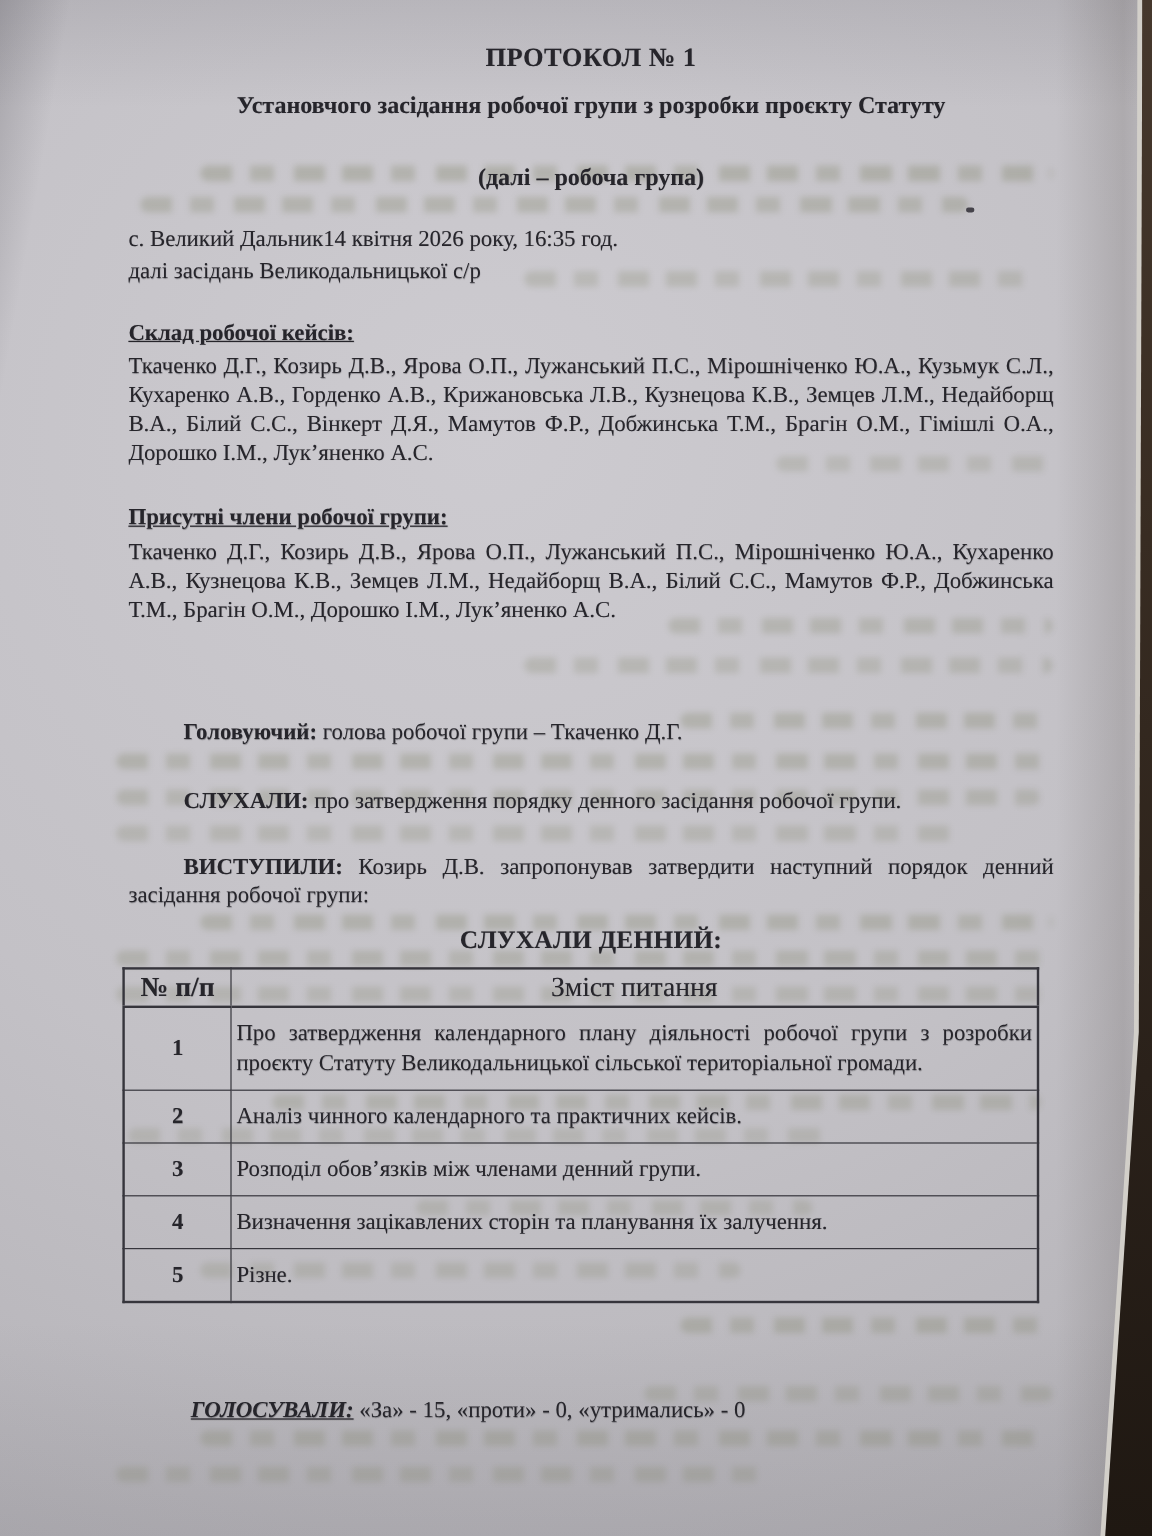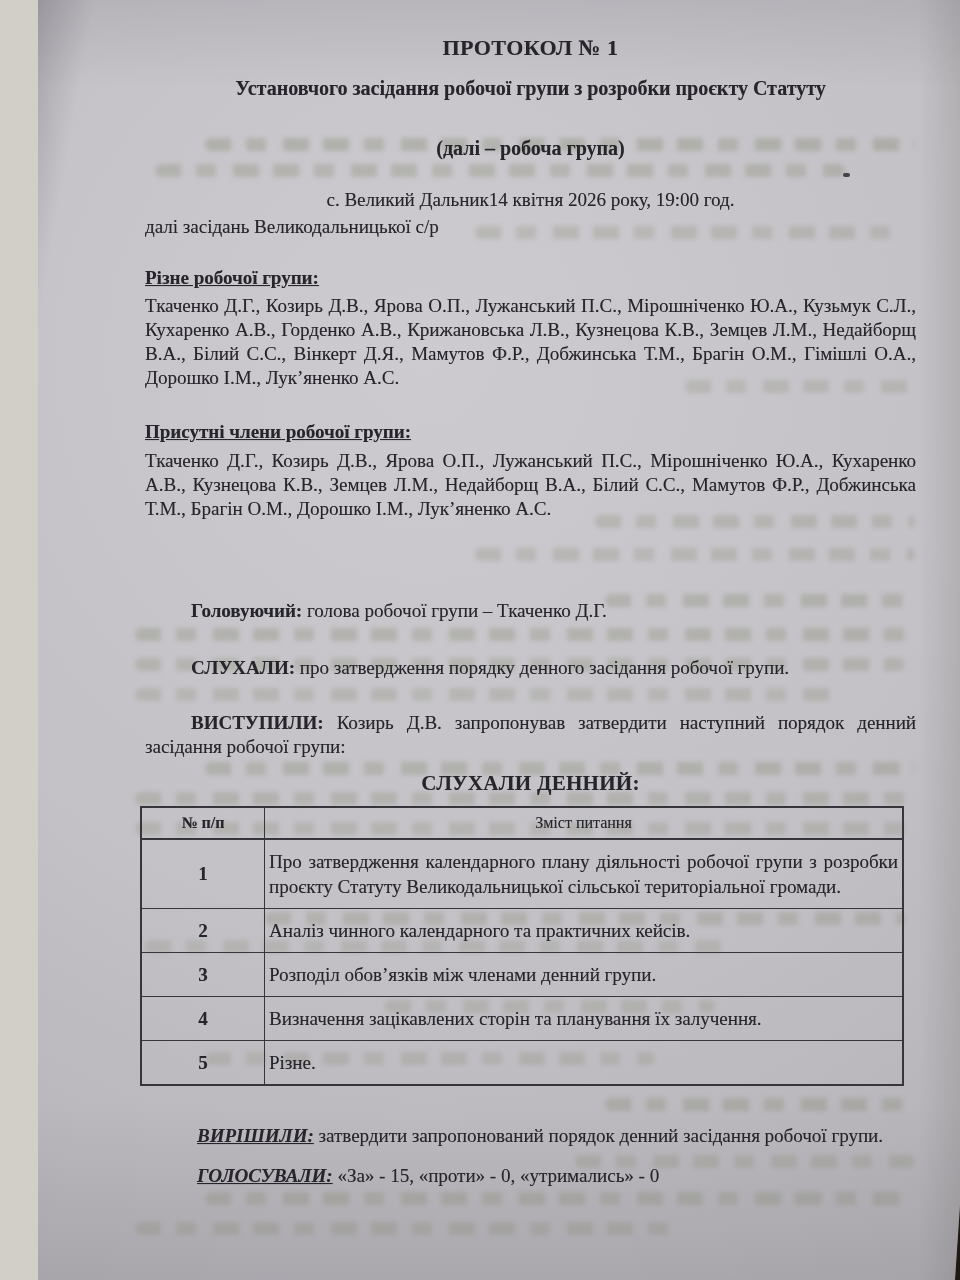--- a/index.html
+++ b/index.html
@@ -18,50 +18,49 @@
     clip-path: polygon(0 0, 952px 0, 949px 860px, 921px 1280px, 0 1280px);
   }
   .paper {
     position: absolute; inset: 0;
     clip-path: polygon(0 0, 948px 0, 945px 860px, 917px 1280px, 0 1280px);
     background:
       linear-gradient(100deg, rgba(52,50,58,0.22) 0%, rgba(52,50,58,0) 5%),
       linear-gradient(180deg, rgba(90,88,96,0.14) 0%, rgba(90,88,96,0) 7%),
       linear-gradient(0deg, rgba(70,68,76,0.12) 0%, rgba(70,68,76,0) 14%),
       radial-gradient(ellipse 130% 95% at 42% 28%, #cdcbd0 0%, #c3c1c6 48%, #b3b1b6 88%, #a9a7ac 100%);
-    margin-left: 38px;
   }
   .paper::after { 
     content: ""; position: absolute; top: 0; bottom: 0; left: 880px; width: 80px;
     background: linear-gradient(90deg, rgba(74,66,62,0) 0%, rgba(74,66,62,0.18) 70%, rgba(74,66,62,0.05) 100%);
   }
   .content {
     position: absolute; left: 107px; top: 0; width: 771px; height: 1280px;
     color: #26252b; font-size: 19px; line-height: 24px;
     text-shadow: 0.3px 0.3px 0.6px rgba(38,37,43,0.35);
   }
   .block { position: absolute; left: 0; width: 100%; }
   .c { text-align: center; }
   .b { font-weight: bold; }
   .u { text-decoration: underline; }
   .title { font-size: 22px; letter-spacing: 0.4px; }
   .sub { font-size: 20px; }
-  .meta { display: flex; justify-content: center; }
+  .meta { display: flex; justify-content: flex-start; }
   .just { text-align: justify; text-align-last: left; }
   .indent { text-indent: 46px; }
   .lbl { font-weight: bold; }
   .lbl-iu { font-weight: bold; font-style: italic; text-decoration: underline; }
   .agenda-title { font-size: 21px; letter-spacing: 0.3px; }
   table.agenda {
     position: absolute; left: -5px; top: 806px; width: 764px;
     border-collapse: collapse; table-layout: fixed;
   }
   table.agenda th, table.agenda td { border: 1.6px solid #36353c; }
   table.agenda { border: 2.2px solid #36353c; }
-  table.agenda thead th { border-bottom: 2.6px solid #36353c; font-size: 16px; padding: 3px 21px; }
+  table.agenda thead th { border-bottom: 2.6px solid #36353c; font-size: 23px; padding: 3px 4px; }
   th.col-num { width: 80px; }
   th.col-num { font-weight: bold; }
   th.col-content { font-weight: normal; }
   td.num { text-align: center; font-weight: bold; }
   td.text { padding: 9px 4px; text-align: justify; text-align-last: left; line-height: 25px; }
   
   .bleed {
     position: absolute; height: 13px; border-radius: 6px;
     background: repeating-linear-gradient(90deg,
       rgba(122,126,97,0.55) 0px, rgba(122,126,97,0.55) 26px,
@@ -112,25 +111,25 @@
 
     <div class="content">
 
       <div class="block c b title" style="top:36px">ПРОТОКОЛ № 1</div>
 
       <div class="block c b sub" style="top:76px">Установчого засідання робочої групи з розробки проєкту Статуту</div>
       <div class="block c b sub" style="top:136px">(далі – робоча група)</div>
 
       <div class="block meta" style="top:188px">
         <span>с. Великий Дальник</span>
-        <span>14 квітня 2026 року, 19:00 год.</span>
+        <span>14 квітня 2026 року, 16:35 год.</span>
       </div>
       <div class="block" style="top:215px">далі засідань Великодальницької с/р</div>
 
-      <div class="block b u" style="top:266px">Різне робочої групи:</div>
+      <div class="block b u" style="top:266px">Склад робочої кейсів:</div>
       <div class="block just" style="top:294px">Ткаченко Д.Г., Козирь Д.В., Ярова О.П., Лужанський П.С., Мірошніченко Ю.А., Кузьмук С.Л., Кухаренко А.В., Горденко А.В., Крижановська Л.В., Кузнецова К.В., Земцев Л.М., Недайборщ В.А., Білий С.С., Вінкерт Д.Я., Мамутов Ф.Р., Добжинська Т.М., Брагін О.М., Гімішлі О.А., Дорошко І.М., Лук’яненко А.С.</div>
 
       <div class="block b u" style="top:420px">Присутні члени робочої групи:</div>
       <div class="block just" style="top:449px">Ткаченко Д.Г., Козирь Д.В., Ярова О.П., Лужанський П.С., Мірошніченко Ю.А., Кухаренко А.В., Кузнецова К.В., Земцев Л.М., Недайборщ В.А., Білий С.С., Мамутов Ф.Р., Добжинська Т.М., Брагін О.М., Дорошко І.М., Лук’яненко А.С.</div>
 
 
       <div class="block indent" style="top:656px">
         <span class="lbl">СЛУХАЛИ:</span> 
         <span>про затвердження порядку денного засідання робочої групи.</span>
       </div>
@@ -171,24 +170,20 @@
             <td class="num">4</td>
             <td class="text">Визначення зацікавлених сторін та планування їх залучення.</td>
           </tr>
           <tr>
             <td class="num">5</td>
             <td class="text">Різне.</td>
           </tr>
         </tbody>
       </table>
 
-      <div class="block" style="top:1124px; text-indent:52px;">
-        <span class="lbl-iu">ВИРІШИЛИ:</span> 
-        <span>затвердити запропонований порядок денний засідання робочої групи.</span>
-      </div>
 
       <div class="block" style="top:1164px; text-indent:52px;">
         <span class="lbl-iu">ГОЛОСУВАЛИ:</span> 
         <span>«За» - 15, «проти» - 0, «утримались» - 0</span>
       </div>
 
     </div>
   </div>
 </div>
 

